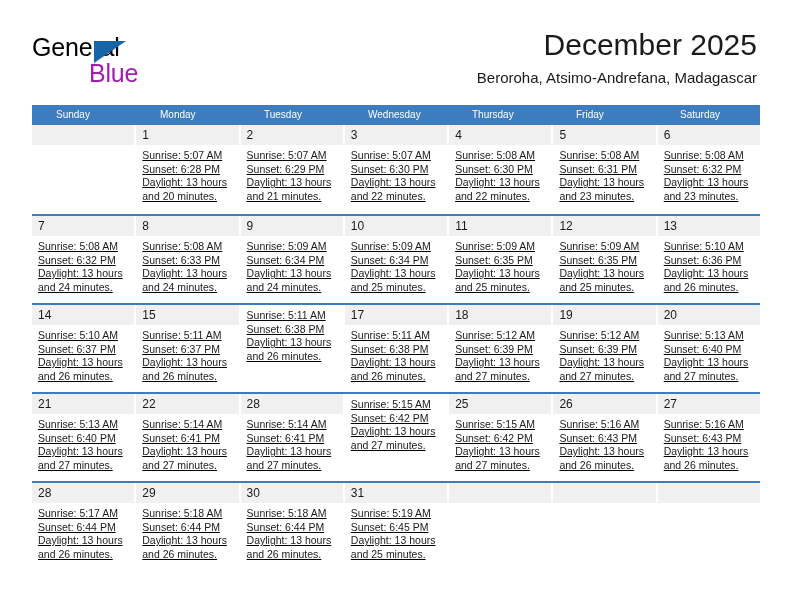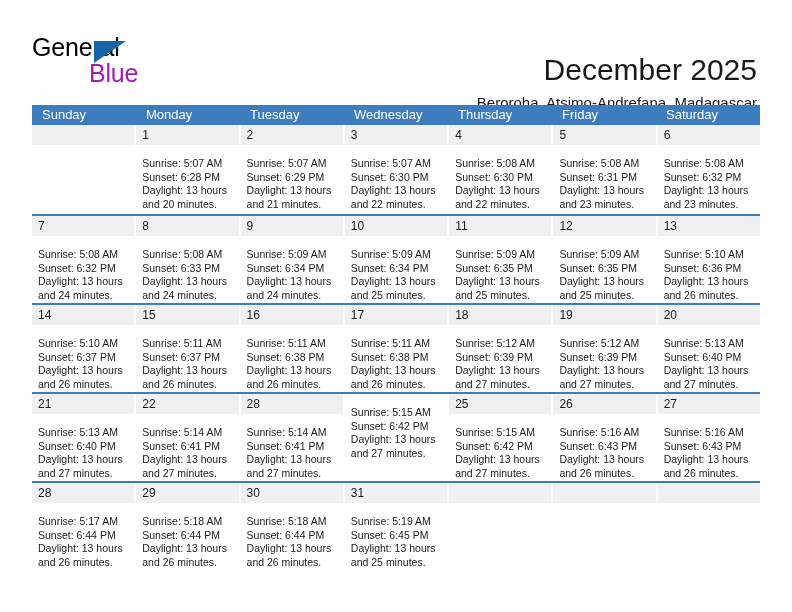--- a/index.html
+++ b/index.html
@@ -61,21 +61,20 @@
     right: 35px;
     top: 26px;
     text-align: right;
   }
   .cal-title {
     font-size: 30px;
     font-weight: normal;
     color: #1a1a1a;
     line-height: 38px;
     white-space: nowrap;
-    margin-top: 25px;
   }
   .cal-subtitle {
     margin-top: 4px;
     font-size: 15px;
     color: #1a1a1a;
     line-height: 19px;
     white-space: nowrap;
     text-align: right;
   }
 
@@ -87,23 +86,23 @@
     width: 728px;
   }
   .dow-row {
     display: flex;
     background: #3d7cbf;
     height: 20px;
   }
   .dow {
     flex: 1 1 0;
     color: #ffffff;
-    font-size: 13px;
+    font-size: 10px;
     line-height: 20px;
-    padding-left: 10px;
+    padding-left: 24px;
     white-space: nowrap;
   }
   .week {
     display: flex;
     height: 89px;
     border-top: 2px solid #3d7cbf;
     background: #ffffff;
   }
   .week:first-of-type { border-top: none; }
   .cell {
@@ -118,21 +117,22 @@
     display: block;
     background: #f0f0f0;
     font-size: 12px;
     color: #1a1a1a;
     padding: 3px 0 3px 6px;
     line-height: 14px;
     height: 20px;
   }
   .cell.empty .daynum { display: block; background: #f0f0f0; height: 20px; }
   .cell .lines {
-    padding: 12px 4px 0 6px;
+    padding: 4px 4px 0 6px;
+    text-decoration: underline;
   }
   .cell .line {
     font-size: 10.5px;
     color: #1a1a1a;
     line-height: 13.6px;
     white-space: nowrap;
   }
 </style>
 </head>
 <body>
@@ -299,21 +299,20 @@
           <div class="cell filled">
             <div class="daynum">15</div>
             <div class="lines">
               <div class="line">Sunrise: 5:11 AM</div>
               <div class="line">Sunset: 6:37 PM</div>
               <div class="line">Daylight: 13 hours</div>
               <div class="line">and 26 minutes.</div>
             </div>
           </div>
           <div class="cell filled">
-            <div class="daynum">16</div>
             <div class="lines">
               <div class="line">Sunrise: 5:11 AM</div>
               <div class="line">Sunset: 6:38 PM</div>
               <div class="line">Daylight: 13 hours</div>
               <div class="line">and 26 minutes.</div>
             </div>
           </div>
           <div class="cell filled">
             <div class="daynum">17</div>
             <div class="lines">

